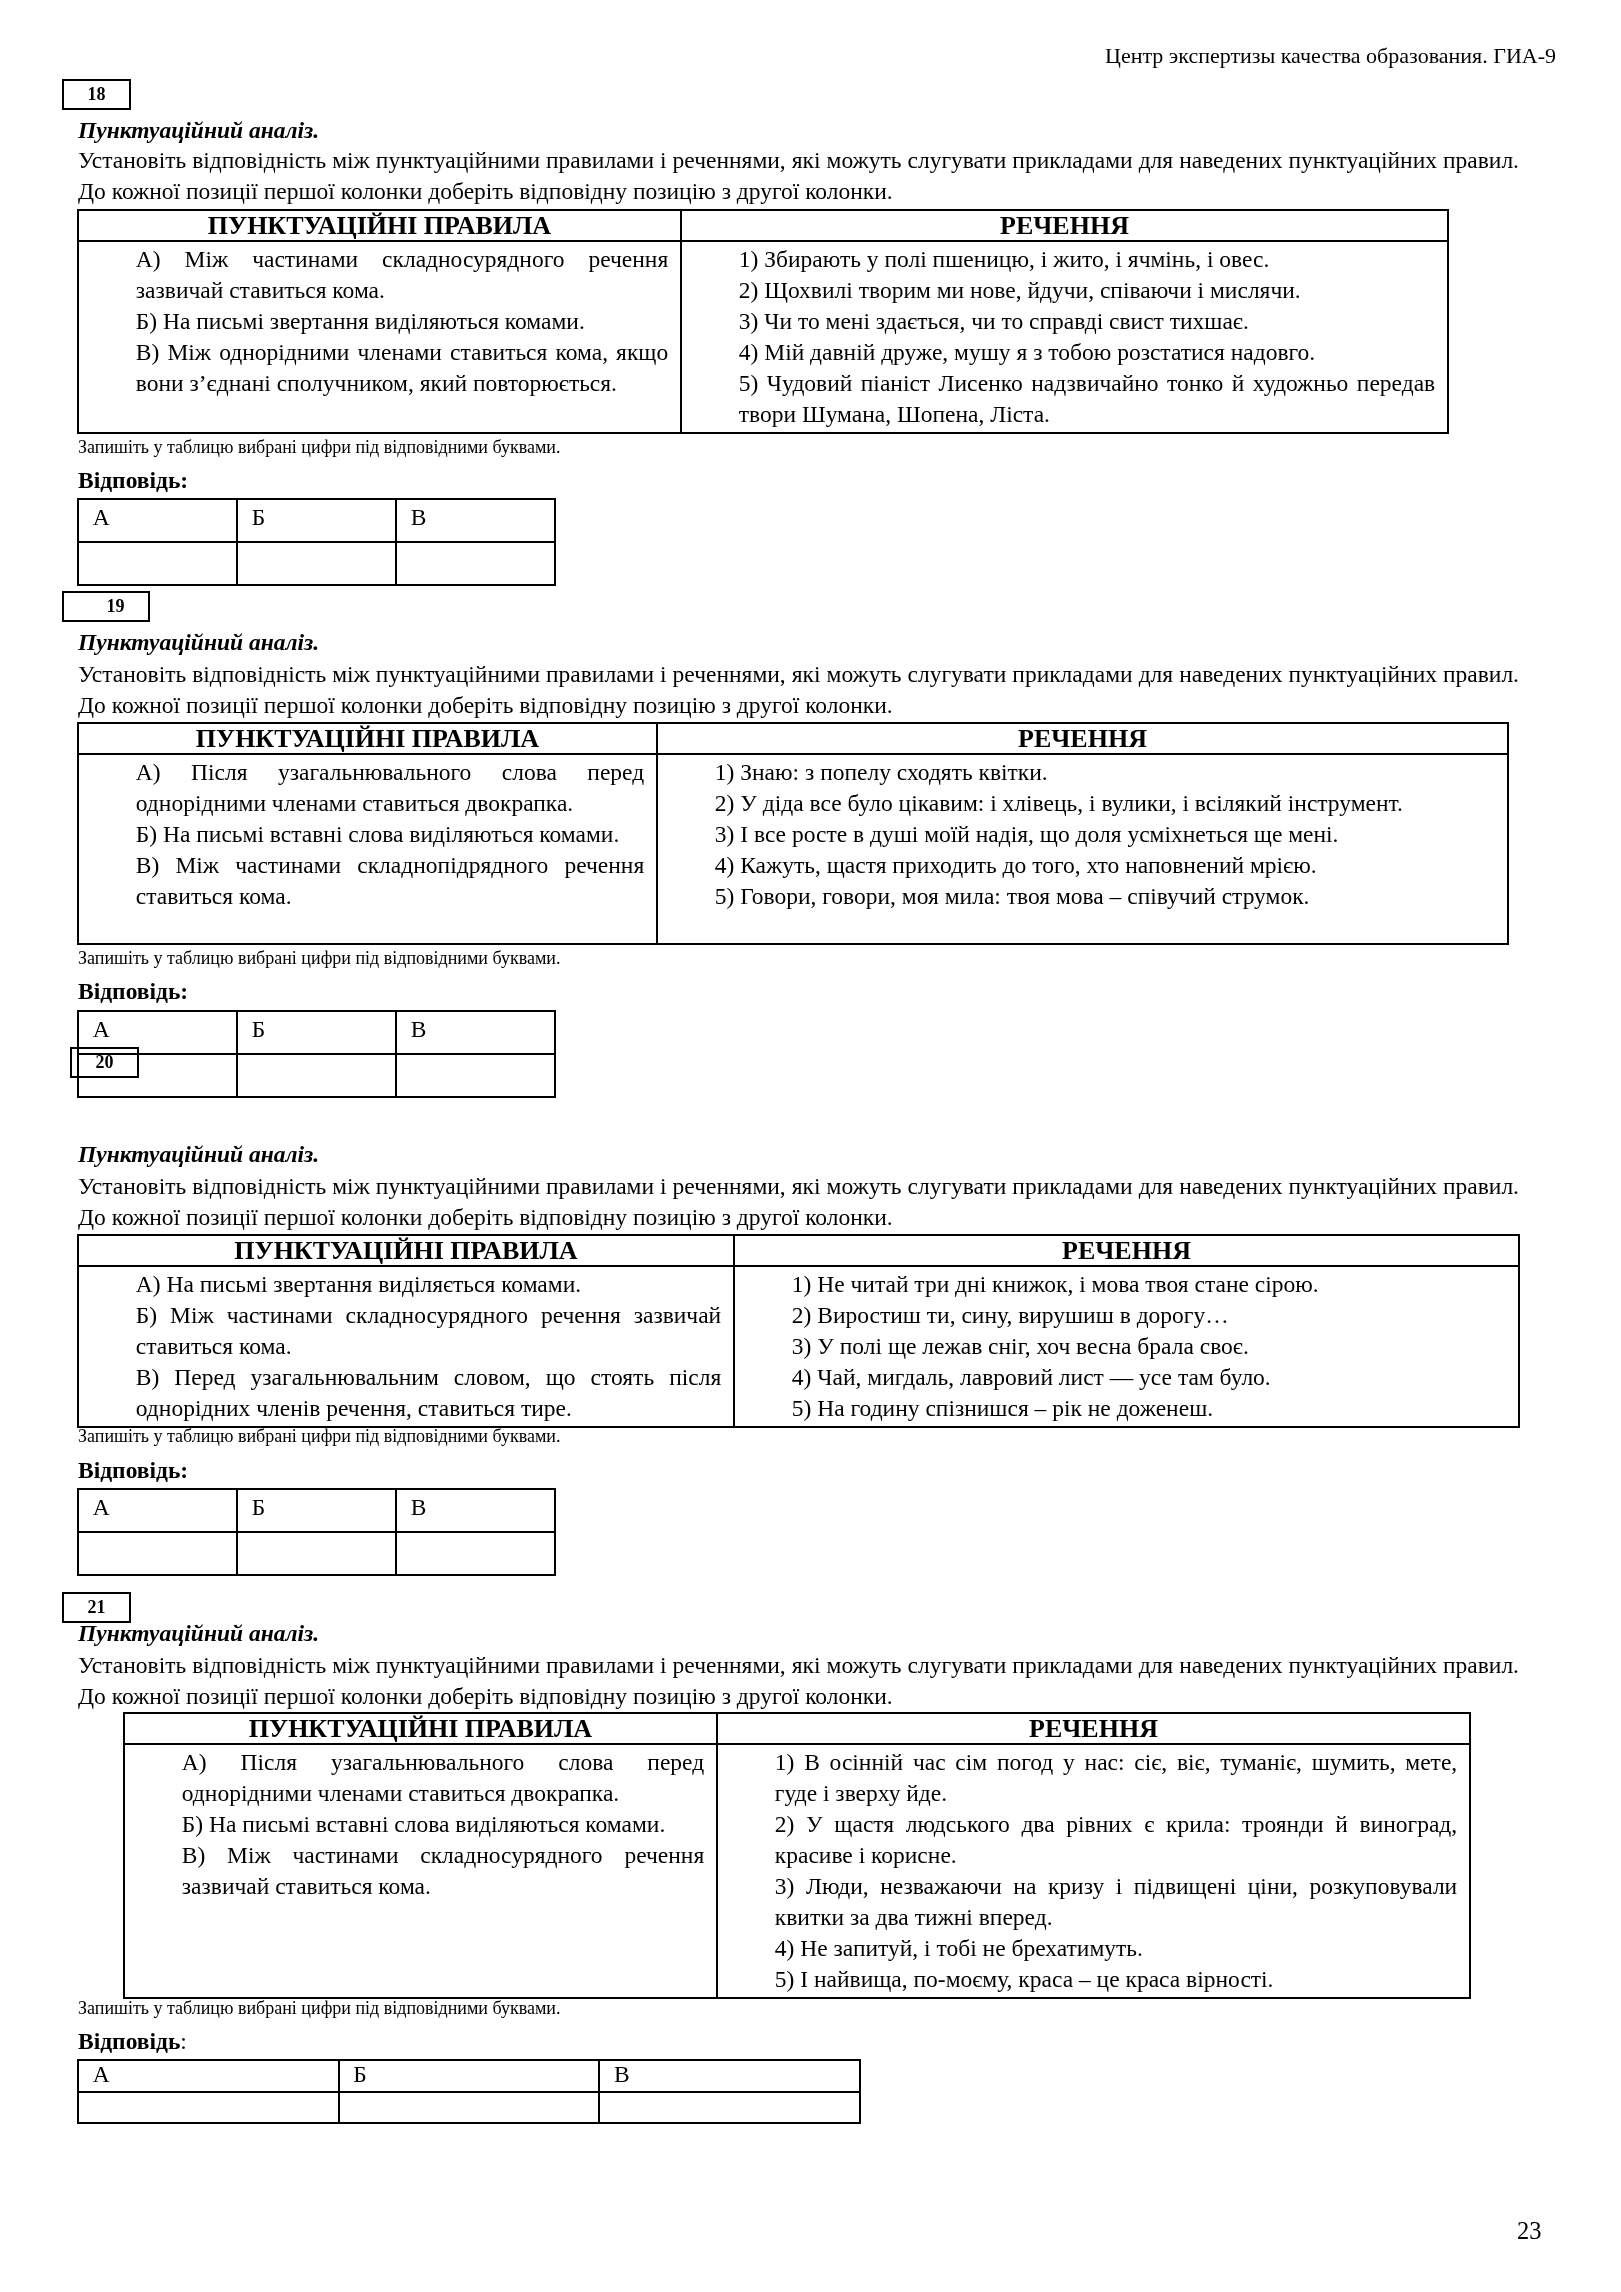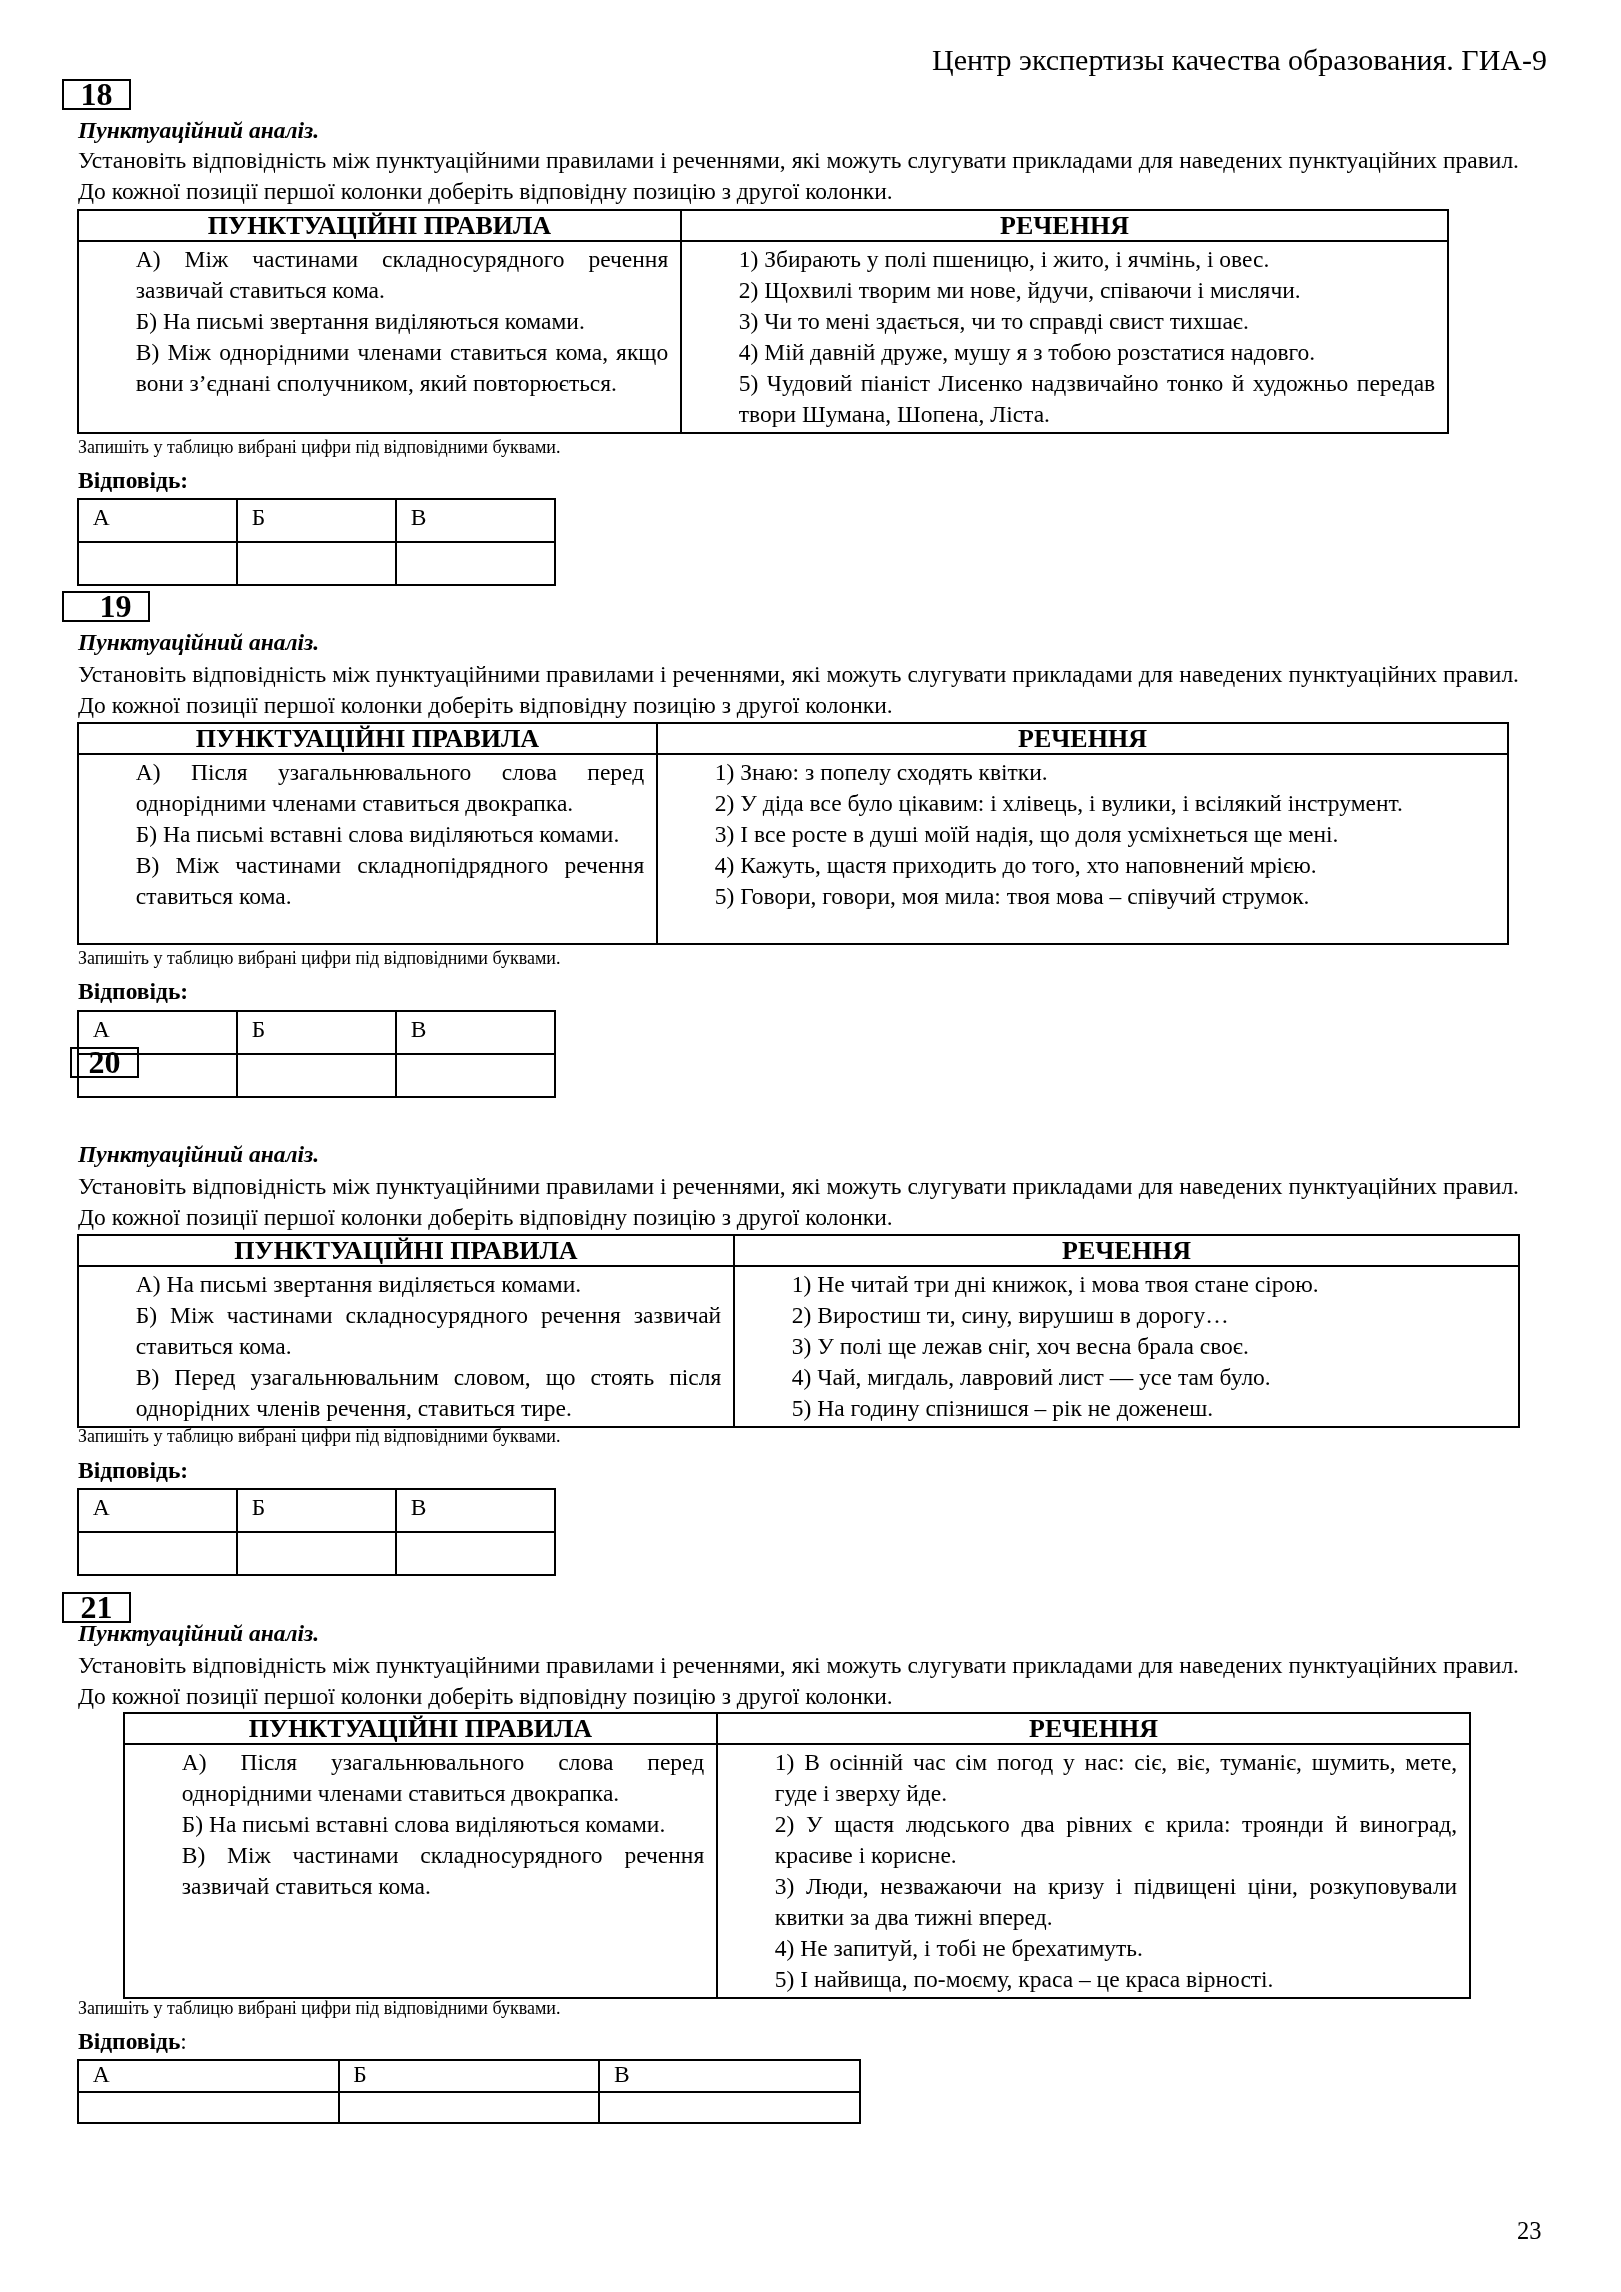--- a/index.html
+++ b/index.html
@@ -1,20 +1,20 @@
 <!DOCTYPE html>
 <html><head>
 <meta charset="utf-8">
 <style>
   html, body { margin: 0; padding: 0; background: #ffffff; }
   body { width: 1621px; height: 2293px; position: relative; overflow: hidden;
          font-family: "Liberation Serif", "DejaVu Serif", serif; color: #000; }
   .abs { position: absolute; }
-  .header { top: 43px; right: 74px; font-size: 30px; white-space: nowrap; font-family: Liberation Serif, serif; }
-  .qbox { border: 2.9px solid #000; font-weight: bold; font-size: 32px; text-align: center;
+  .header { top: 43px; right: 65px; font-size: 22px; white-space: nowrap; font-family: Liberation Serif, serif; }
+  .qbox { border: 2.9px solid #000; font-weight: bold; font-size: 18px; text-align: center;
           line-height: 26.5px; width: 65px; height: 26.5px; box-sizing: content-box; }
   .title { font-style: italic; font-weight: bold; font-size: 23.5px; white-space: nowrap; }
   .instr { font-size: 23.5px; line-height: 31px; text-align: justify; text-align-last: left; }
   .note { font-size: 18px; white-space: nowrap; }
   .ans-label { font-size: 23.5px; font-weight: bold; white-space: nowrap; }
   .ans-label .colon { font-weight: normal; }
   table.match { border-collapse: collapse; position: absolute; font-size: 23.5px; table-layout: fixed; }
   table.match th { border: 2.9px solid #000; font-weight: bold; font-size: 26px; line-height: 27.4px;
                    padding: 1px 3.9px; text-align: center; }
   table.match td { border-left: 2.9px solid #000; border-right: 2.9px solid #000; border-bottom: 2.9px solid #000;

